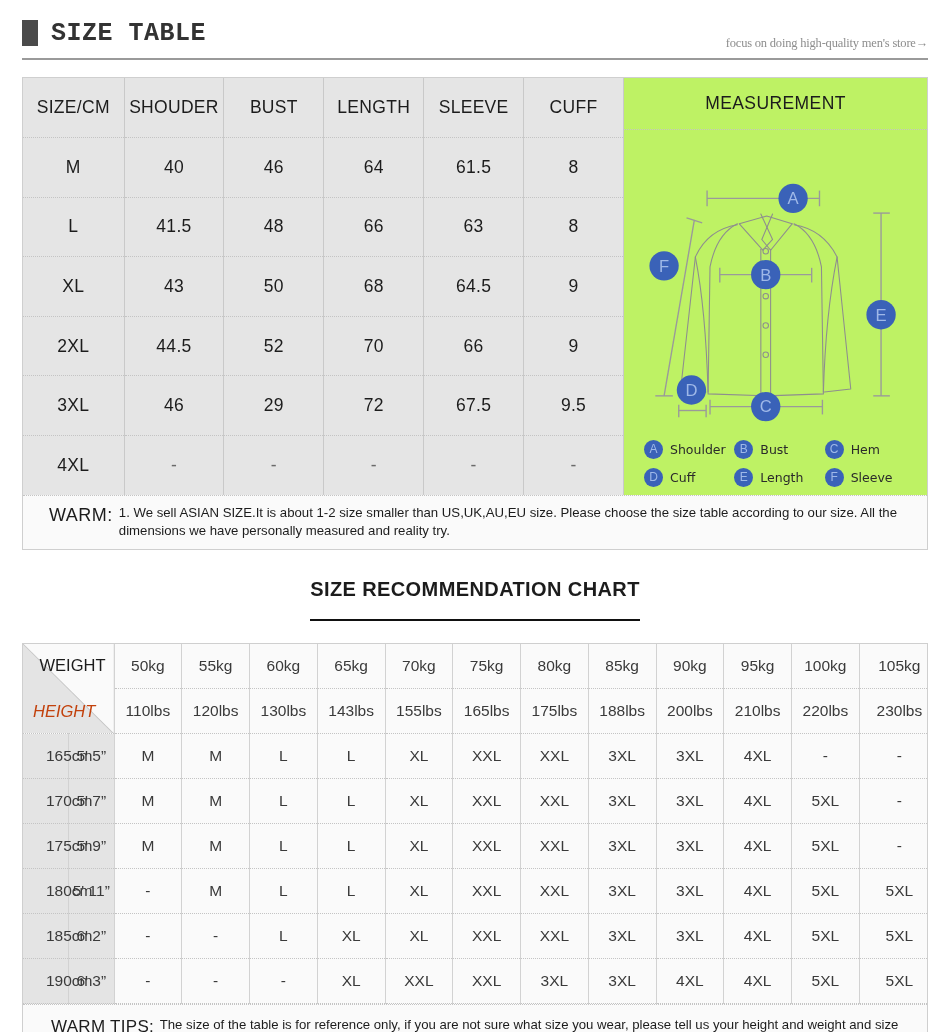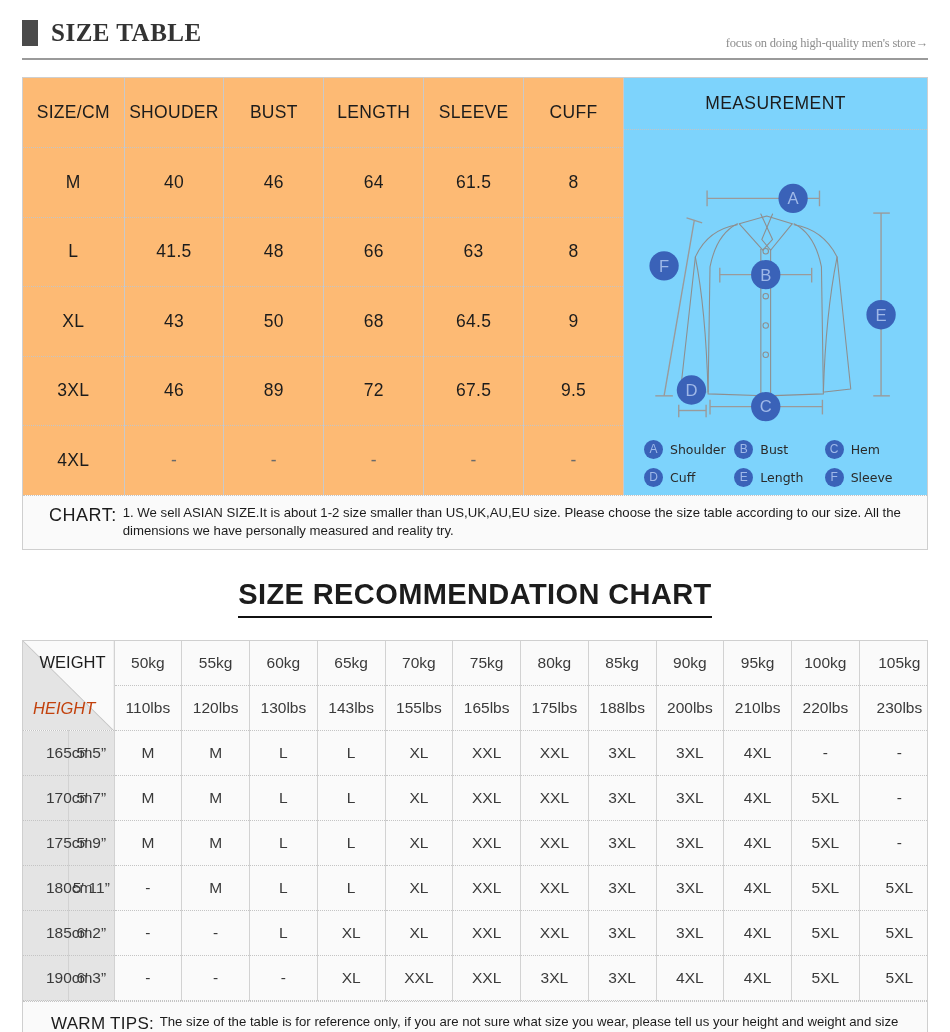--- a/index.html
+++ b/index.html
@@ -19,21 +19,21 @@
     border-bottom: 2px solid #9a9a9a;
     display: flex;
     align-items: center;
   }
   .header-mark {
     width: 16px; height: 26px;
     background: #4a4a4a;
     margin-right: 13px;
   }
   .header-title {
-    font-family: Liberation Serif, serif;
+    font-family: Liberation Mono, monospace;
     font-weight: bold;
     font-size: 25px;
     letter-spacing: .5px;
     color: #333333;
   }
   .header-tagline {
     position: absolute;
     right: 0; bottom: 7px;
     font-family: Liberation Serif, serif;
     font-size: 12.5px;
@@ -49,21 +49,21 @@
     background: #fafafa;
     display: flex;
     flex-direction: column;
   }
   .size-main { display: flex; }
 
   table.size-table {
     border-collapse: collapse;
     table-layout: fixed;
     width: 601px;
-    background: #fdba74;
+    background: #e5e5e5;
   }
   table.size-table td {
     height: 52px;
     text-align: center;
     vertical-align: middle;
     font-size: 17.5px;
     font-weight: 300;
     color: #1c1c1c;
     border-right: 1px solid #c9c9c9;
     border-bottom: 1px dotted #c4c4c4;
@@ -72,21 +72,21 @@
   table.size-table tr:last-child td { border-bottom: none; }
   table.size-table td:first-child { width: 101px; }
   table.size-table td.hdr { font-size: 17.5px; }
   table.size-table td.dash { color: #6a6a6a; }
 
   
   .measure-panel {
     flex: 1;
     display: flex;
     flex-direction: column;
-    background: #7dd3fc;
+    background: #bef264;
   }
   .measure-title {
     height: 52px;
     display: flex; align-items: center; justify-content: center;
     font-size: 17.5px;
     font-weight: 300;
     letter-spacing: .4px;
     border-bottom: 1px dotted #c4c4c4;
   }
   .measure-figure {
@@ -135,24 +135,24 @@
   .note-body { font-size: 13.2px; line-height: 1.36; font-weight: 300; }
   .note-body .ln1 { text-indent: 0; }
 
   
   .section-title-wrap {
     margin-top: 28px;
     text-align: center;
   }
   .section-title {
     display: inline-block;
-    font-size: 29px;
+    font-size: 20px;
     font-weight: bold;
     letter-spacing: .4px;
-    padding-bottom: 5px;
+    padding-bottom: 18px;
     border-bottom: 2.5px solid #111;
   }
 
   
   .rec-block {
     margin: 22px 22px 0 22px;
     border: 1px solid #cfcfcf;
     background: #fafafa;
   }
   table.rec-table {
@@ -260,23 +260,31 @@
           </tr>
           <tr>
             <td>XL</td>
             <td>43</td>
             <td>50</td>
             <td>68</td>
             <td>64.5</td>
             <td>9</td>
           </tr>
           <tr>
+            <td>2XL</td>
+            <td>44.5</td>
+            <td>52</td>
+            <td>70</td>
+            <td>66</td>
+            <td>9</td>
+          </tr>
+          <tr>
             <td>3XL</td>
             <td>46</td>
-            <td>89</td>
+            <td>29</td>
             <td>72</td>
             <td>67.5</td>
             <td>9.5</td>
           </tr>
           <tr>
             <td>4XL</td>
             <td class="dash">-</td>
             <td class="dash">-</td>
             <td class="dash">-</td>
             <td class="dash">-</td>
@@ -379,21 +387,21 @@
           </div>
           <div class="legend-item">
             <span class="legend-dot" style="background: rgb(58, 98, 184); color: rgb(159, 184, 232);">F</span>
             <span>Sleeve</span>
           </div>
         </div>
     </div>
   </div>
 
   <div class="note-row">
-    <div class="note-label">CHART:</div>
+    <div class="note-label">WARM:</div>
     <div class="note-body">
       <div class="ln1">1. We sell ASIAN SIZE.It is about 1-2 size smaller than US,UK,AU,EU size. Please choose the size table according to our size. All the dimensions we have personally measured and reality try.</div>
     </div>
   </div>
 </div>
 
 <div class="section-title-wrap">
   <div class="section-title">SIZE RECOMMENDATION CHART</div>
 </div>
 

